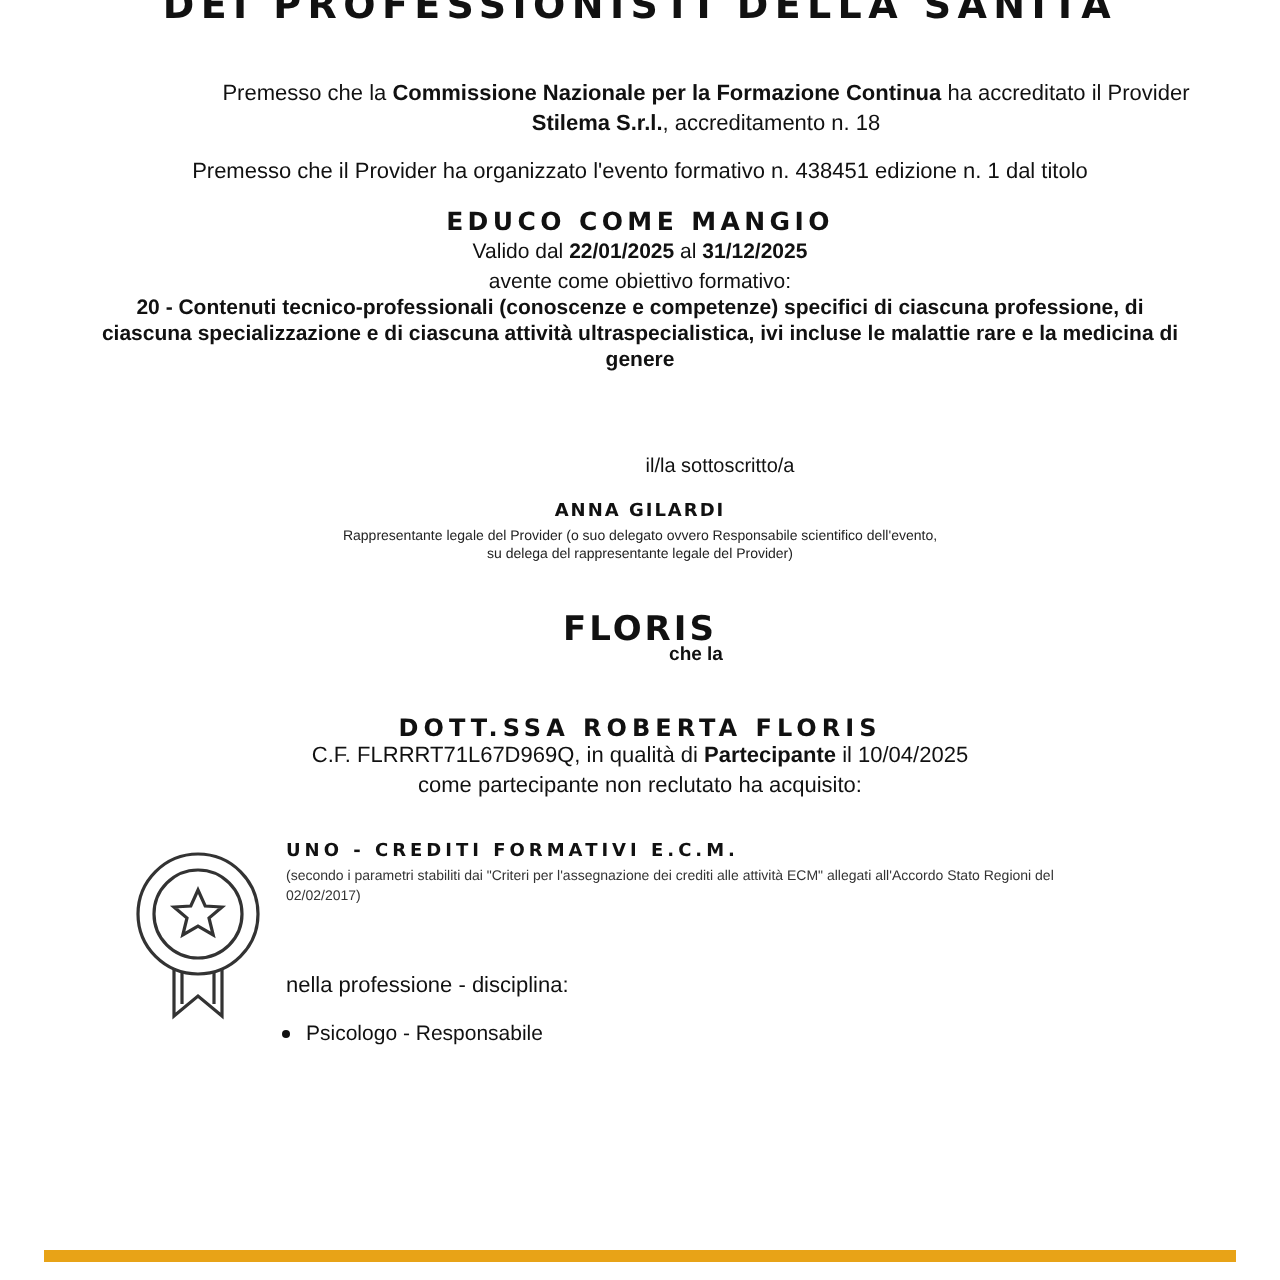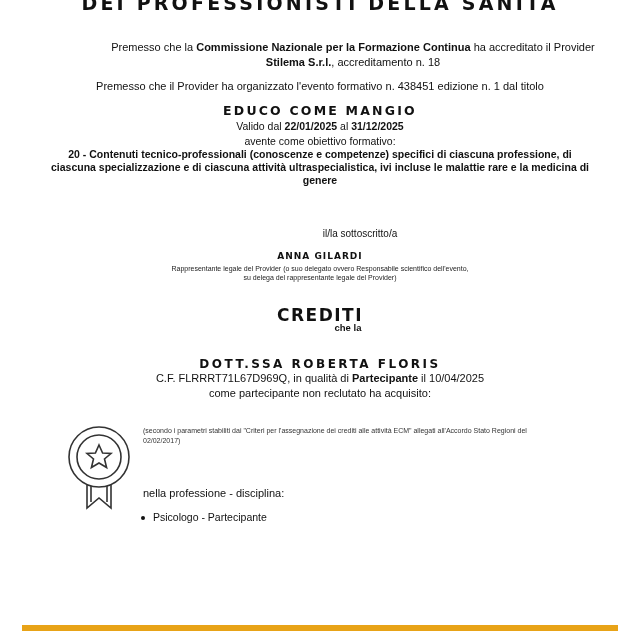--- a/index.html
+++ b/index.html
@@ -49,21 +49,21 @@
 <div class="abs obj-label">avente come obiettivo formativo:</div>
 <div class="abs obj">20 - Contenuti tecnico-professionali (conoscenze e competenze) specifici di ciascuna professione, di ciascuna specializzazione e di ciascuna attività ultraspecialistica, ivi incluse le malattie rare e la medicina di genere</div>
 
 <div class="abs sotto">il/la sottoscritto/a</div>
 <div class="abs rep-name">ANNA GILARDI</div>
 <div class="abs rep-role">
   <span>Rappresentante legale del Provider (o suo delegato ovvero Responsabile scientifico dell'evento,</span><br>
   <span>su delega del rappresentante legale del Provider)</span>
 </div>
 
-<div class="abs attesta">CREDITI</div>
+<div class="abs attesta">FLORIS</div>
 <div class="abs chela">che la</div>
 
 <div class="abs part-name">DOTT.SSA ROBERTA FLORIS</div>
 <div class="abs cf">
   <span>C.F. FLRRRT71L67D969Q, in qualità di </span><b>Partecipante</b><span> il 10/04/2025</span>
 </div>
 <div class="abs acq">come partecipante non reclutato ha acquisito:</div>
 
 <div class="badge">
   <svg width="80" height="95" viewBox="0 0 80 95">
@@ -72,21 +72,22 @@
       <circle cx="39" cy="37" r="22"></circle>
       <polygon points="39,25 42.6,33 51,33.5 44.5,39 46.6,47.5 39,43 31.4,47.5 33.5,39 27,33.5 35.4,33"></polygon>
       <polyline points="27,64 27,88 39,78 51,88 51,64"></polyline>
       <line x1="31" y1="66" x2="31" y2="82"></line>
       <line x1="47" y1="66" x2="47" y2="82"></line>
     </g>
   </svg>
 </div>
 
 <div class="credits">
+  <div class="cred-lbl">UNO - CREDITI FORMATIVI E.C.M.</div>
   <div class="cred-note">(secondo i parametri stabiliti dai "Criteri per l'assegnazione dei crediti alle attività ECM" allegati all'Accordo Stato Regioni del 02/02/2017)</div>
 </div>
 
 <div class="prof-lbl">nella professione - disciplina:</div>
 <div class="prof-list">
-  <div><span class="bullet"></span><span>Psicologo - Partecipante</span></div>
+  <div><span class="bullet"></span><span>Psicologo - Responsabile</span></div>
 </div>
 
 <div class="bar" style="background:#E8A317;"></div>
 
 </body></html>

